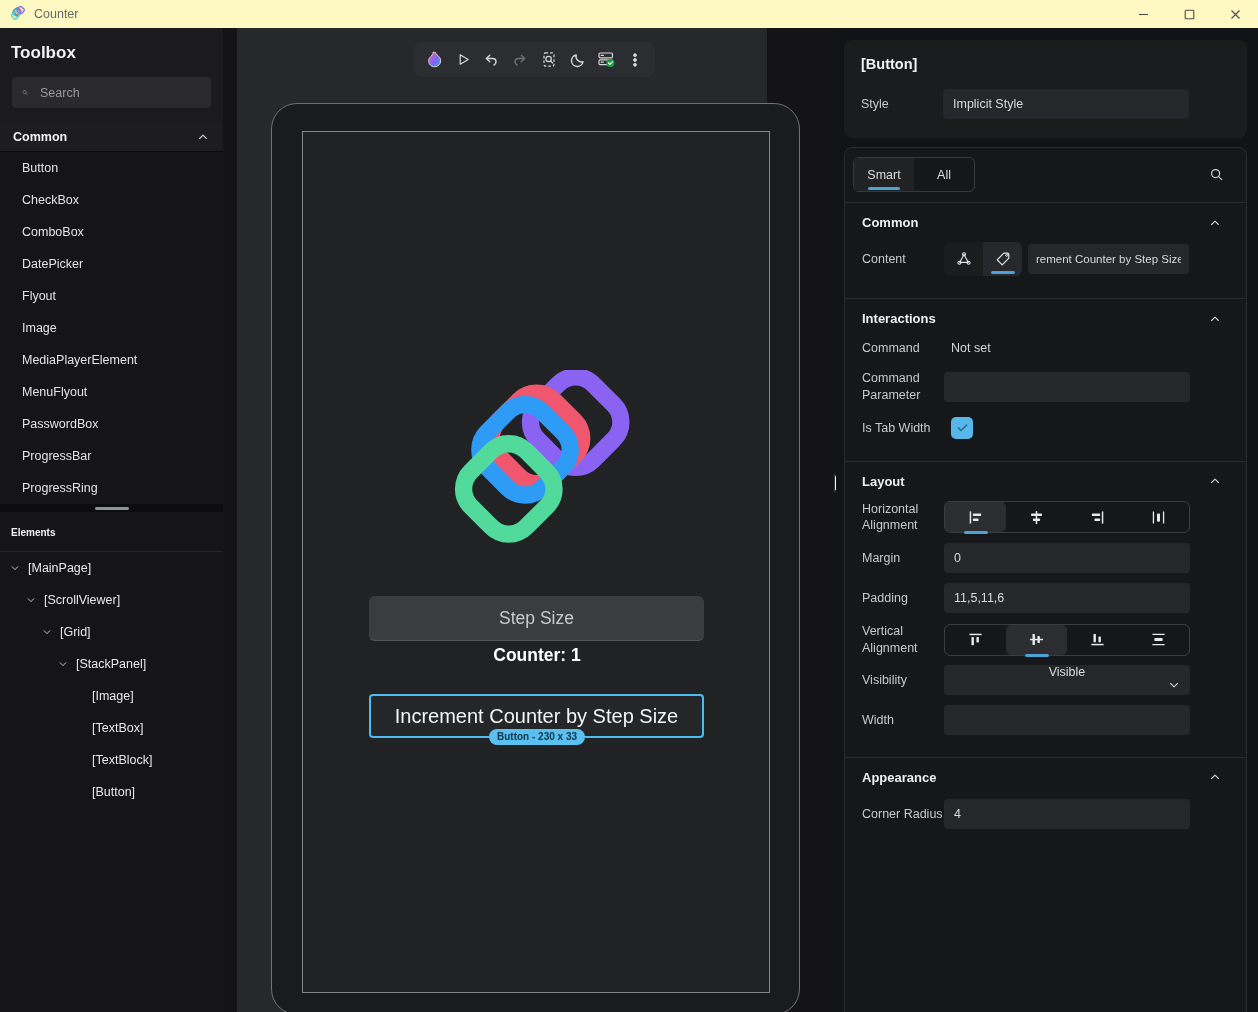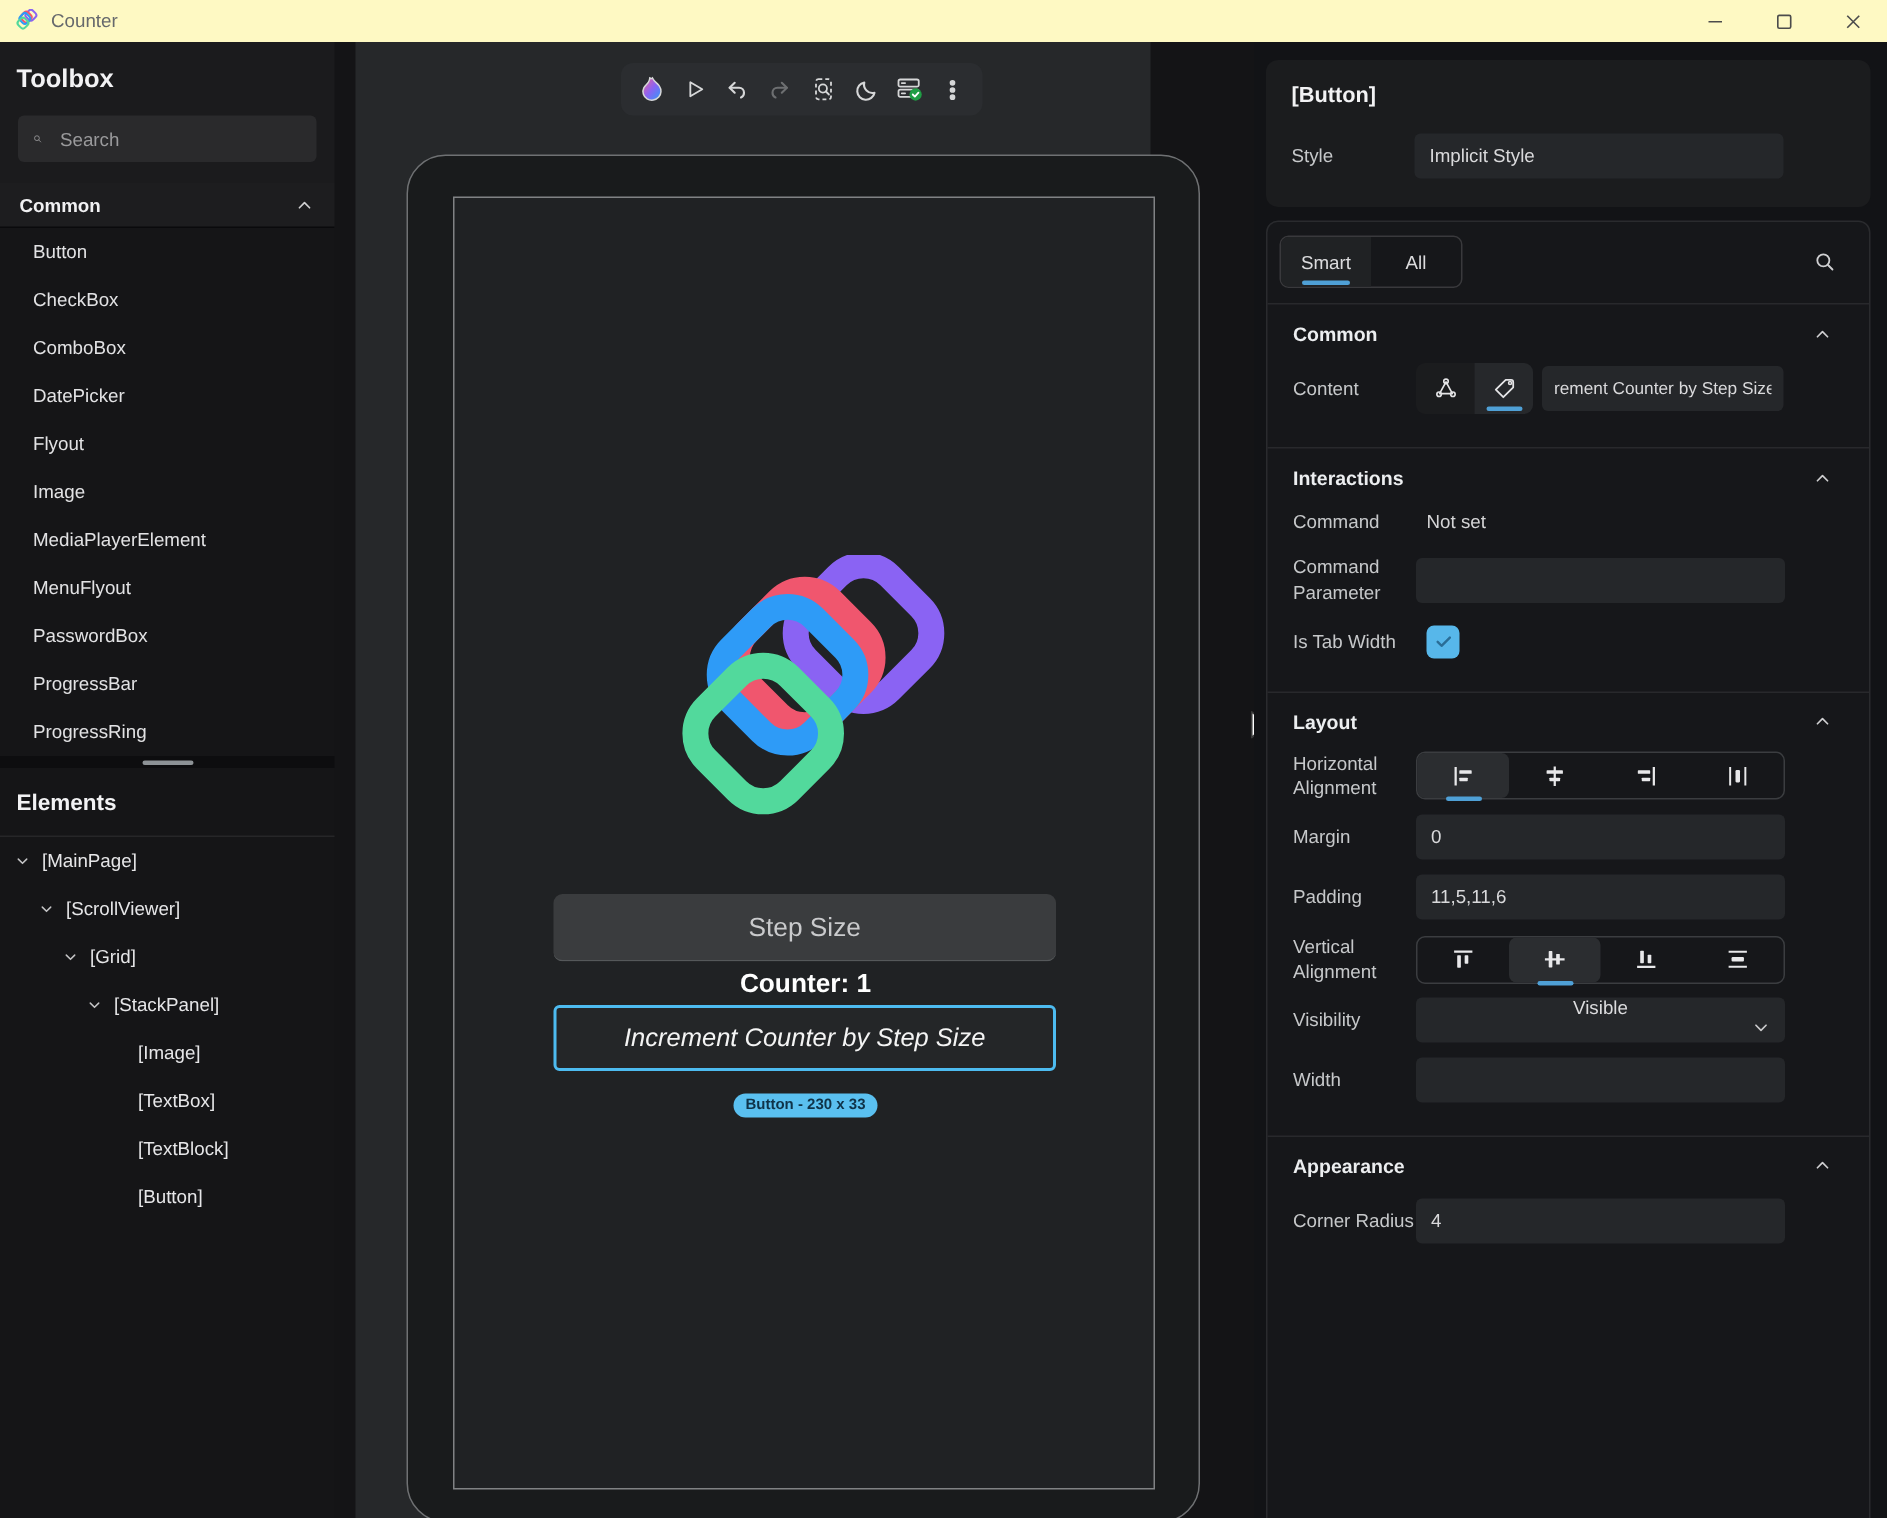--- a/index.html
+++ b/index.html
@@ -35,21 +35,21 @@
   .sec-band { height:30px; background:#1d1d1f; border-bottom:1px solid #0a0a0c;
     display:flex; align-items:center; padding:0 14px 0 13px; }
   .sec-band .s { font-size:12.5px; font-weight:bold; color:#f0f0f2; }
   .sec-band .chev { margin-left:auto; display:flex; }
   .chev svg { stroke:#cfcfd1; }
   .tb-item { height:32px; display:flex; align-items:center; padding-left:22px;
     font-size:12.5px; color:#e2e2e4; }
   #splitter { height:8px; background:#0d0d0f; display:flex; align-items:center; justify-content:center; }
   #splitter .handle { width:34px; height:3px; border-radius:2px; background:#8d9296; }
   #elements-panel { padding-top:15px; }
-  #elements-panel .panel-title { font-size:15px; }
+  #elements-panel .panel-title { font-size:10px; }
   .el-divider { border-top:1px solid #262628; margin-top:13px; }
   .tree-row { height:32px; display:flex; align-items:center; font-size:12.5px; color:#e6e6e8; }
   .tree-row .tchev { width:14px; margin-right:4px; display:flex; }
   .tree-row .tchev svg { stroke:#c4c4c6; }
 
   
   #canvas { position:absolute; left:237px; top:28px; width:530px; height:984px;
     background:#26282a; }
   #design-toolbar { position:absolute; left:177px; top:14px; width:241px; height:35px;
     background:#2b2d30; border-radius:8px; display:flex; align-items:center;
@@ -62,24 +62,24 @@
     border:1.5px solid #6f7173; border-radius:26px; background:#191b1c; }
   #device-screen { position:absolute; left:30px; top:27px; width:468px; height:862px;
     border:1px solid #808284; background:#202224; }
   #app-logo { position:absolute; left:126px; top:238px; width:215px; height:215px; }
   #step-size-box { position:absolute; left:66px; top:464px; width:335px; height:45px;
     background:#3a3c3e; border-radius:6px; border-bottom:1px solid #55585a;
     display:flex; align-items:center; justify-content:center;
     color:#c9cacc; font-size:17.5px; }
   #counter-text { position:absolute; left:0; top:513px; width:468px; text-align:center;
     color:#ffffff; font-size:17.5px; font-weight:600; }
-  #increment-btn { position:absolute; left:66px; top:538px; width:335px; height:44px;
+  #increment-btn { position:absolute; left:66px; top:562px; width:335px; height:44px;
     background:#242628; border:2px solid #4dbbf0; border-radius:4px;
     display:flex; align-items:center; justify-content:center;
-    color:#f4f4f4; font-size:17px;font-style:italic; }
+    color:#f4f4f4; font-size:20px; }
   #size-badge { position:absolute; left:0; top:594px; width:468px; text-align:center; }
   #size-badge span { display:inline-block; background:#5ac0f0; color:#0f3349;
     font-size:10px; font-weight:bold; padding:2.5px 8px; border-radius:8px; }
   #mouse-cursor { position:absolute; left:596px; top:445px; }
 
   
   #inspector { position:absolute; left:836px; top:28px; width:422px; height:984px;
     background:#121316; }
   .card { background:#1b1c1e; border-radius:8px; position:absolute; left:8px; width:403px; }
   #card-selected { top:12px; height:98px; padding:16px 17px 0; }

